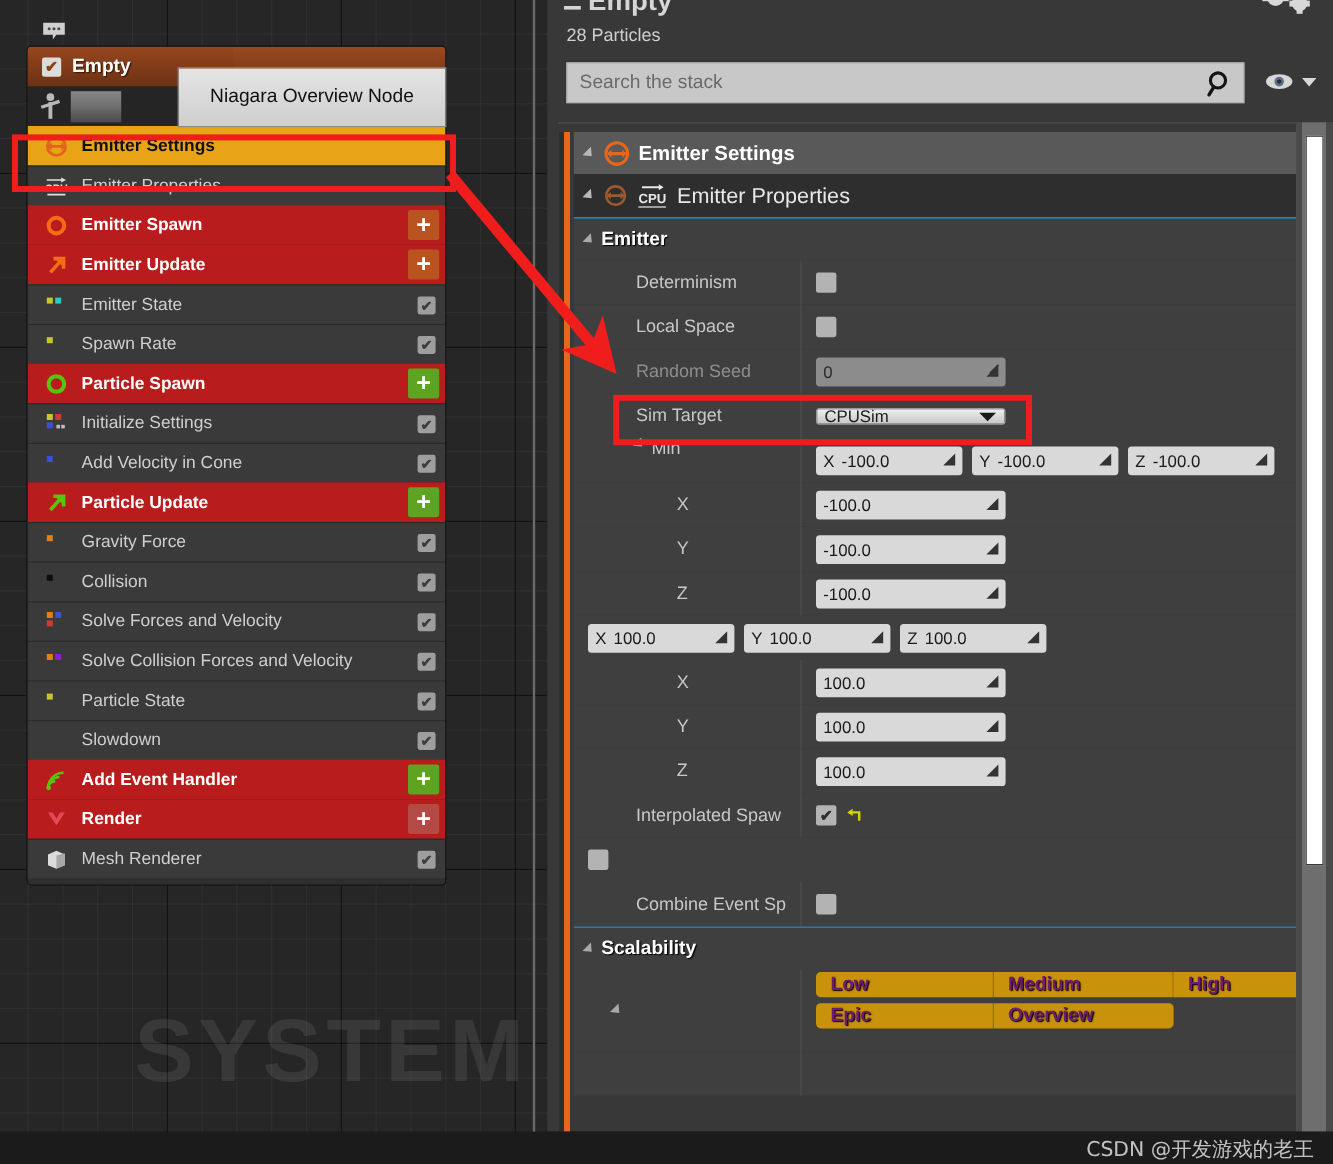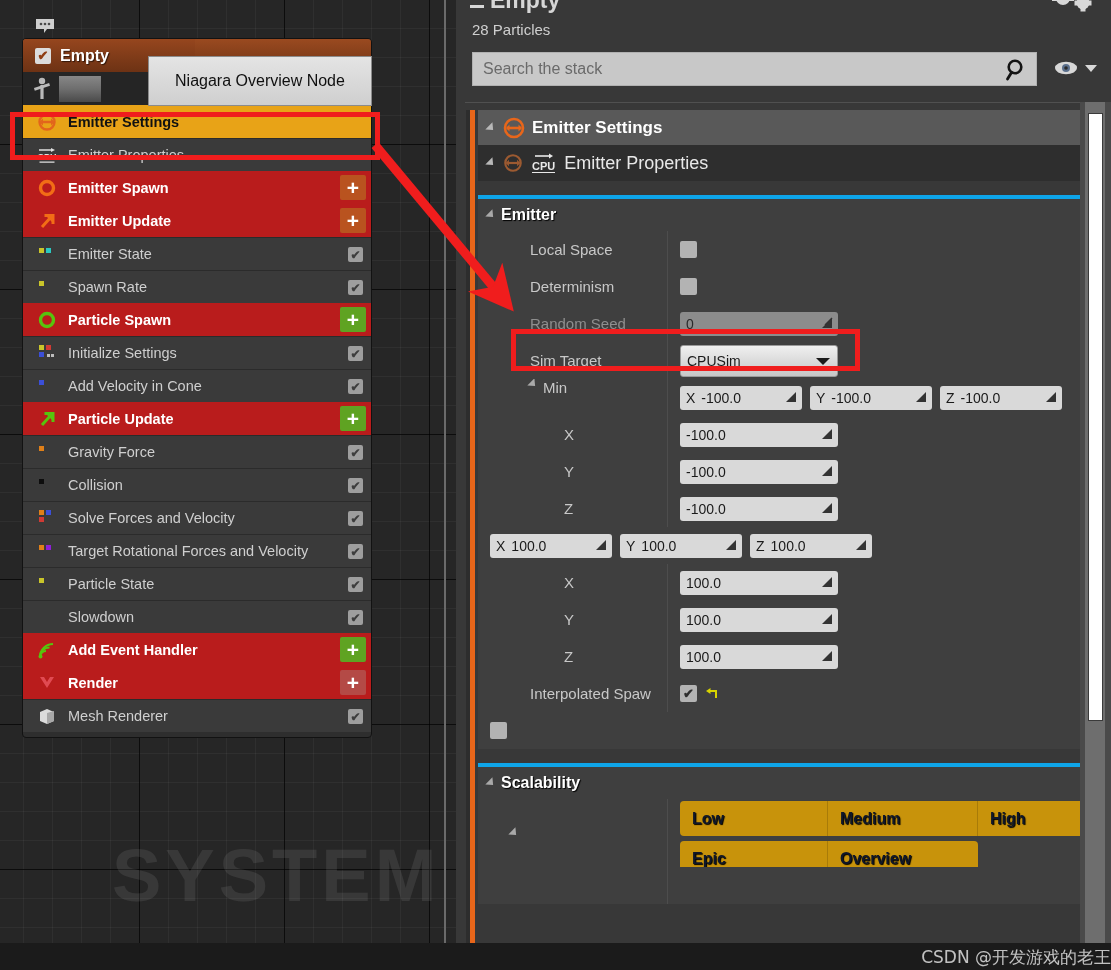--- a/index.html
+++ b/index.html
@@ -183,21 +183,21 @@
     padding-left: 10px; gap: 7px;
   }
   .d-module .lbl { color: #e8e8e8; font-size: 18px; }
   .tri {
     width: 0; height: 0; border-left: 6px solid #b8b8b8;
     border-top: 5px solid transparent; border-bottom: 5px solid transparent;
     transform: rotate(45deg); margin-right: 2px;
   }
   .d-cat {
     background: #3f3f3f; height: 36px; display: flex; align-items: center;
-    padding-left: 10px; gap: 7px; border-top: 4px solid #0ea5e9; margin-top: 14px;
+    padding-left: 10px; gap: 7px; border-top: 1px solid #0ea5e9;
   }
   .d-cat .lbl { color: #ffffff; font-size: 16px; font-weight: bold; text-shadow: 1px 1px 1px #000; }
 
   .d-row { display: flex; align-items: center; height: 37px; background: #3f3f3f; position: relative; }
   .d-row .namecell {
     width: 190px; min-width: 190px; padding-left: 52px; color: #c8c8c8; font-size: 15px;
     white-space: nowrap; overflow: hidden;
     border-right: 1px solid #4d4d4d; height: 37px; line-height: 37px;
   }
   .d-row .namecell.dim { color: #8e8e8e; }
@@ -224,39 +224,39 @@
   .w158 { width: 158px; }
 
   .cat-tri {
     width: 0; height: 0; border-left: 7px solid #cfcfcf;
     border-top: 6px solid transparent; border-bottom: 6px solid transparent;
     transform: rotate(45deg);
   }
   .cat-tri.sm { border-left-color: #a9a9a9; border-left-width: 6px; border-top-width: 5px; border-bottom-width: 5px; }
   .scal-row { display: flex; }
   .scal-btn {
-    background: #c8930b; color: #0f172a; font-size: 16px; font-weight: bold;
+    background: #c8930b; color: #701a75; font-size: 16px; font-weight: bold;
     text-shadow: 1px 1px 1px #000;
-    height: 35px; display: flex; align-items: center; padding-left: 12px;
+    height: 21px; display: flex; align-items: center; padding-left: 12px;
     border-right: 1px solid #a87b08;
   }
   .scal-btn.first { border-top-left-radius: 4px; border-bottom-left-radius: 4px; }
   .scal-btn.last  { border-top-right-radius: 4px; border-bottom-right-radius: 4px; border-right: none; }
   #rp-scroll-outer {
     position: absolute; left: 1080px; top: 102px; width: 31px; height: 841px;
     background: #4a4a4a;
   }
 
   
   #bottom-bar {
     position: absolute; left: 0; top: 943px; width: 1111px; height: 27px;
     background: #1b1b1b;
   }
   #csdn-watermark {
-    position: absolute; right: 0; top: 946px;
+    position: absolute; right: 16px; top: 946px;
     color: rgba(230,230,230,0.82); font-size: 17px;
     font-family: "DejaVu Sans", sans-serif;
   }
 
   
   .anno-box {
     position: absolute; border: 5px solid #f01d1d; pointer-events: none; z-index: 60;
   }
   #anno-arrow { position: absolute; left: 370px; top: 140px; z-index: 61; pointer-events: none; }
 </style>
@@ -427,21 +427,21 @@
           <span class="row-label">Solve Forces and Velocity</span>
           <div class="chk">✔</div>
         </div>
         <div class="stack-row module">
           <div class="icon-slot">
             <svg width="20" height="20" viewBox="0 0 20 20">
               <rect x="2" y="4" width="5" height="5" fill="#e08019"></rect>
               <rect x="9" y="4" width="5" height="5" fill="#8e1fd8"></rect>
             </svg>
           </div>
-          <span class="row-label">Target Rotational Forces and Velocity</span>
+          <span class="row-label">Solve Collision Forces and Velocity</span>
           <div class="chk">✔</div>
         </div>
         <div class="stack-row module">
           <div class="icon-slot">
             <svg width="20" height="20" viewBox="0 0 20 20">
               <rect x="2" y="4" width="5" height="5" fill="#c9c52a"></rect>
             </svg>
           </div>
           <span class="row-label">Particle State</span>
           <div class="chk">✔</div>
@@ -560,28 +560,28 @@
       </span>
       <span class="lbl">Emitter Properties</span>
     </div>
 
     <div class="d-cat">
       <div class="cat-tri sm"></div>
       <span class="lbl">Emitter</span>
     </div>
 
     <div class="d-row">
+      <div class="namecell">Determinism</div>
+      <div class="valcell">
+          <div class="ue-check empty"></div>
+        </div>
+    </div>
+
+    <div class="d-row">
       <div class="namecell">Local Space</div>
-      <div class="valcell">
-          <div class="ue-check empty"></div>
-        </div>
-    </div>
-
-    <div class="d-row">
-      <div class="namecell">Determinism</div>
       <div class="valcell">
           <div class="ue-check empty"></div>
         </div>
     </div>
 
     <div class="d-row">
       <div class="namecell dim">Random Seed</div>
       <div class="valcell">
         <div class="ue-input disabled w158">
           <span>0</span>
@@ -589,21 +589,21 @@
               <path d="M11 1 L11 11 L1 11 Z" fill="#333"></path>
               <path d="M11 1 L4 8" stroke="#333" stroke-width="1.4"></path>
             </svg>
         </div>
       </div>
     </div>
 
     <div class="d-row">
       <div class="namecell">Sim Target</div>
       <div class="valcell">
-        <div class="ue-input w158" style="background:linear-gradient(to bottom,#f0f0f0,#c6c6c6);border:1px solid #9a9a9a;height:32px;justify-content:space-between;">
+        <div class="ue-input w158" style="background:linear-gradient(to bottom,#f0f0f0,#c6c6c6);border:1px solid #9a9a9a;height:14px;justify-content:space-between;">
           <span>CPUSim</span>
           <svg width="16" height="10" viewBox="0 0 16 10">
               <path d="M1 2 L15 2 L8 9 Z" fill="#1a1a1a"></path>
             </svg>
         </div>
       </div>
     </div>
 
 
     <div class="d-row">
@@ -734,20 +734,26 @@
       <div class="namecell">Interpolated Spaw</div>
       <div class="valcell">
         <div class="ue-check">✔</div>
         <svg width="16" height="16" viewBox="0 0 16 16">
           <path d="M13 12 L13 5 L5 5" fill="none" stroke="#d8d400" stroke-width="2"></path>
           <path d="M7.5 2 L3 5 L7.5 8 Z" fill="#d8d400"></path>
         </svg>
       </div>
     </div>
     <div class="d-row">
+      <div class="valcell">
+          <div class="ue-check empty"></div>
+        </div>
+    </div>
+    <div class="d-row">
+      <div class="namecell">Combine Event Sp</div>
       <div class="valcell">
           <div class="ue-check empty"></div>
         </div>
     </div>
 
     <div class="d-cat">
       <div class="cat-tri sm"></div>
       <span class="lbl">Scalability</span>
     </div>
 

